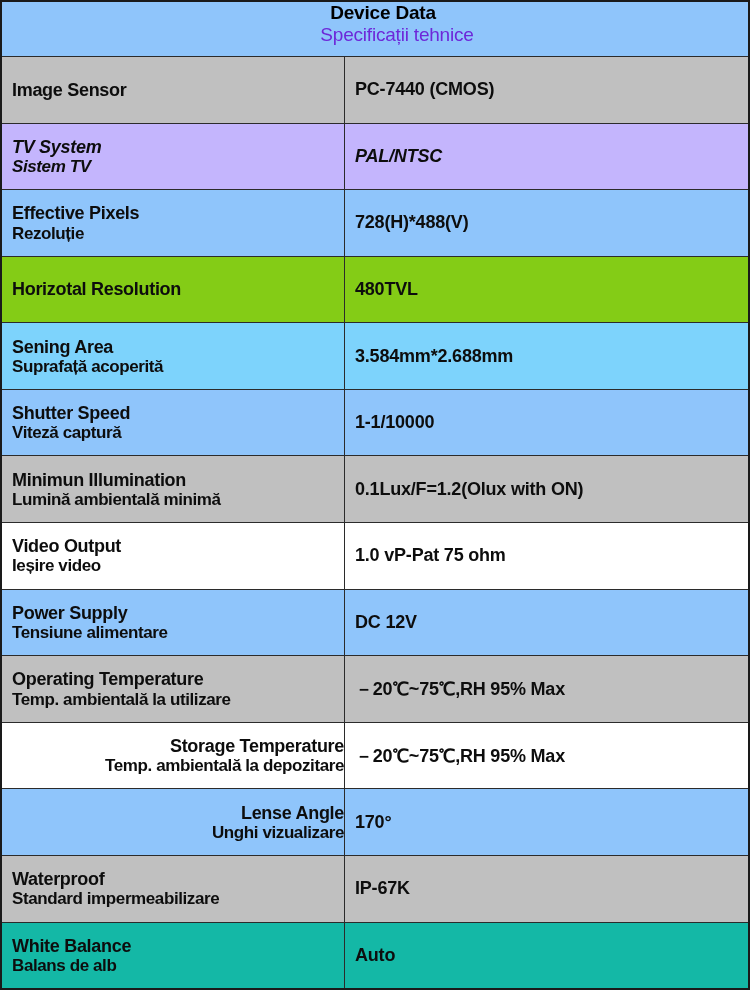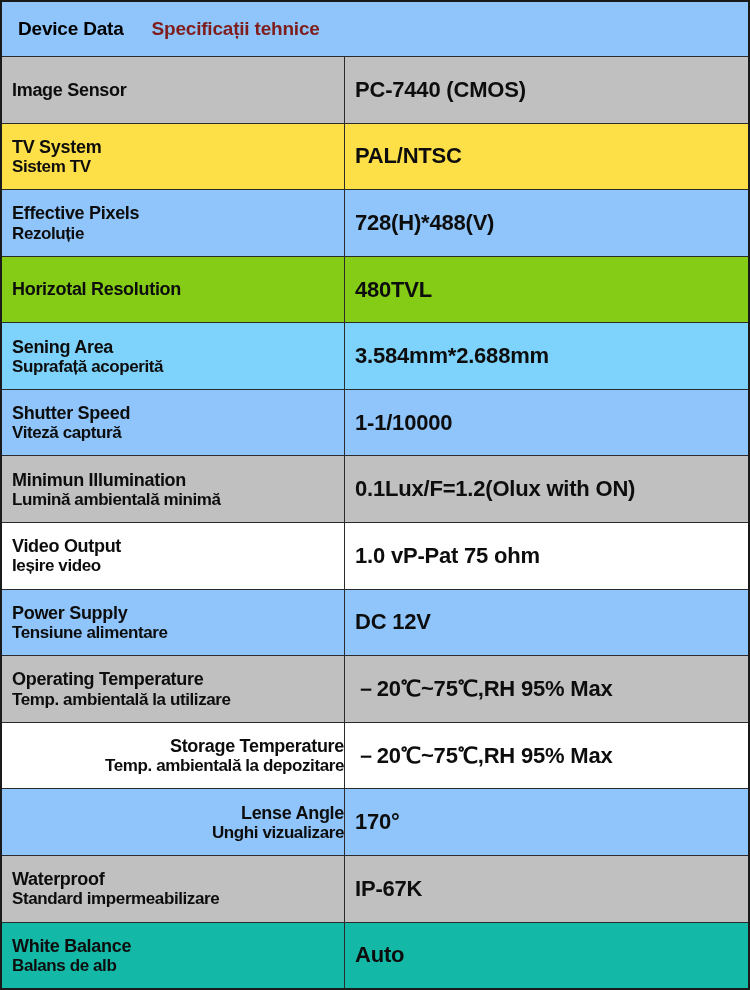--- a/index.html
+++ b/index.html
@@ -32,22 +32,22 @@
   }
   .header-en {
     font-size: 19px;
     font-weight: bold;
     color: #000000;
     letter-spacing: -0.2px;
     white-space: nowrap;
   }
   .header-ro {
     font-size: 19px;
-    font-weight: bold;
-    color: #7f1d1d;
+    font-weight: normal;
+    color: #6d28d9;
     margin-left: 28px;
     letter-spacing: -0.2px;
     white-space: nowrap;
   }
   .row {
     flex: 1 1 0;
     display: flex;
     box-sizing: border-box;
     border-bottom: 1px solid #2b2b2b;
     min-height: 0;
@@ -83,27 +83,27 @@
   }
   .label-ro {
     font-size: 17px;
     font-weight: bold;
     color: #0d0d0d;
     line-height: 1.12;
     letter-spacing: -0.4px;
     white-space: nowrap;
   }
   .value-text {
-    font-size: 22px;
+    font-size: 18px;
     font-weight: bold;
     color: #0d0d0d;
     letter-spacing: -0.2px;
     white-space: nowrap;
   }
-  .bg-blue  { background: #8FC5FB; }
+  .bg-blue  { background: #8FC5FB; flex-direction: column; }
 </style>
 </head>
 <body>
 
 <div id="spec-table">
 
   <div class="header-row bg-blue">
     <span class="header-en">Device Data</span>
     <span class="header-ro">Specificații tehnice</span>
   </div>
@@ -111,21 +111,21 @@
   <div class="rows-container" id="rows-container" style="display:flex;flex-direction:column;flex:1 1 auto;min-height:0;">
   <div class="row" style="background: rgb(192, 192, 192);">
     <div class="cell-label">
       <span class="label-en">Image Sensor</span>
     </div>
     <div class="cell-value">
       <span class="value-text">PC-7440 (CMOS)</span>
     </div>
   </div>
 
-  <div class="row" style="background: #fde047;">
+  <div class="row" style="background: #c4b5fd; font-style: italic;">
     <div class="cell-label">
       <span class="label-en">TV System</span>
       <span class="label-ro">Sistem TV</span>
     </div>
     <div class="cell-value">
       <span class="value-text">PAL/NTSC</span>
     </div>
   </div>
 
   <div class="row" style="background: rgb(143, 197, 251);">

